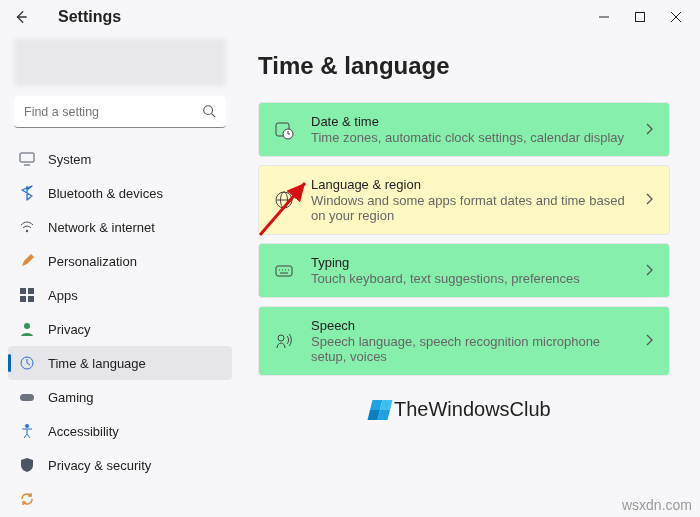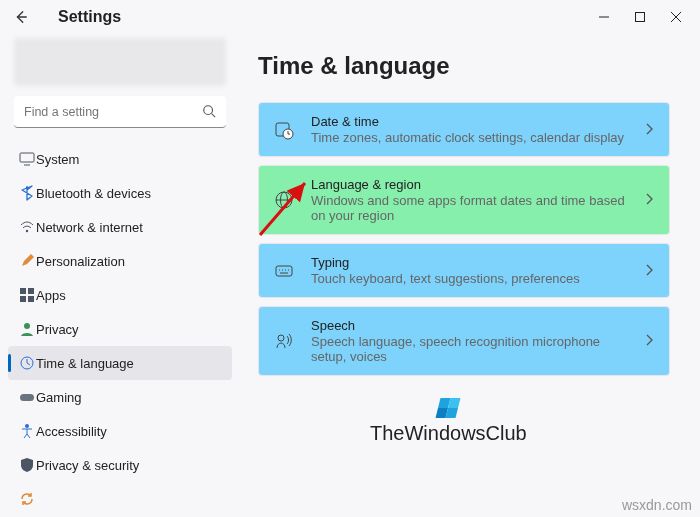--- a/index.html
+++ b/index.html
@@ -12,38 +12,38 @@
   .win-btn { width: 36px; height: 30px; display: flex; align-items: center; justify-content: center; }
 
   .body-row { display: flex; height: calc(100% - 34px); }
   .sidebar { width: 240px; padding: 0 8px 12px 8px; overflow-y: auto; }
   .profile { height: 48px; margin: 4px 6px 10px 6px; border-radius: 4px; background: #e8e8eb; filter: blur(2px); }
   
   .search { position: relative; margin: 0 6px 14px 6px; }
   .search input { width: 100%; height: 32px; border: none; border-bottom: 1px solid #888; background: #fff; border-radius: 4px; padding: 0 30px 0 10px; font-size: 12.5px; color: #444; outline: none; }
   .search .sicon { position: absolute; right: 10px; top: 8px; color: #555; }
 
-  .nav-item { display: flex; align-items: center; height: 34px; padding: 0 10px; border-radius: 4px; font-size: 13px; color: #222; cursor: pointer; }
+  .nav-item { display: flex; align-items: center; gap: 12px; height: 34px; padding: 0 10px; border-radius: 4px; font-size: 13px; color: #222; cursor: pointer; }
   .nav-item .ico { width: 18px; height: 18px; display: flex; align-items: center; justify-content: center; font-size: 14px; }
   .nav-item.active { background: #e6e6ea; position: relative; font-weight: 500; }
   .nav-item.active::before { content: ""; position: absolute; left: 0; top: 8px; bottom: 8px; width: 3px; border-radius: 2px; background: #0067c0; }
 
   .main { flex: 1; padding: 18px 30px 12px 18px; overflow-y: auto; }
   .page-title { font-size: 24px; font-weight: 600; color: #222; margin-bottom: 22px; }
 
-  .card { background: #7dd3fc; border: 1px solid #e6e6e8; border-radius: 4px; padding: 11px 14px; margin-bottom: 8px; display: flex; align-items: center; gap: 16px; cursor: pointer; }
-  .card.hi { background: #86efac; }
+  .card { background: #86efac; border: 1px solid #e6e6e8; border-radius: 4px; padding: 11px 14px; margin-bottom: 8px; display: flex; align-items: center; gap: 16px; cursor: pointer; }
+  .card.hi { background: #fef9c3; }
   .card .cicon { width: 22px; height: 22px; display: flex; align-items: center; justify-content: center; color: #333; }
   .card .ctext { flex: 1; }
   .ctitle { font-size: 13px; color: #222; font-weight: 400; }
   .cdesc { font-size: 13px; color: #666; margin-top: 1px; }
   .chev { color: #555; }
 
   .arrow-overlay { position: absolute; left: 255px; top: 175px; pointer-events: none; }
-  .watermark { position: absolute; left: 370px; top: 398px; display: flex; align-items: center; gap: 4px; font-size: 20px; font-weight: 500; color: #222; flex-direction: column; }
+  .watermark { position: absolute; left: 370px; top: 398px; display: flex; align-items: center; gap: 4px; font-size: 20px; font-weight: 500; color: #222; }
   .wm-logo { display: inline-grid; grid-template-columns: 10px 10px; grid-template-rows: 10px 10px; gap: 0; transform: skewX(-14deg); }
   .wm-logo span:nth-child(1){background:#1fa3e0;} .wm-logo span:nth-child(2){background:#3cc0f0;}
   .wm-logo span:nth-child(3){background:#0b7fbf;} .wm-logo span:nth-child(4){background:#1fa3e0;}
 
   .attrib { position: absolute; right: 8px; bottom: 4px; font-size: 14px; color: #999; }
 </style>
 </head>
 <body>
 
 <div class="titlebar">

